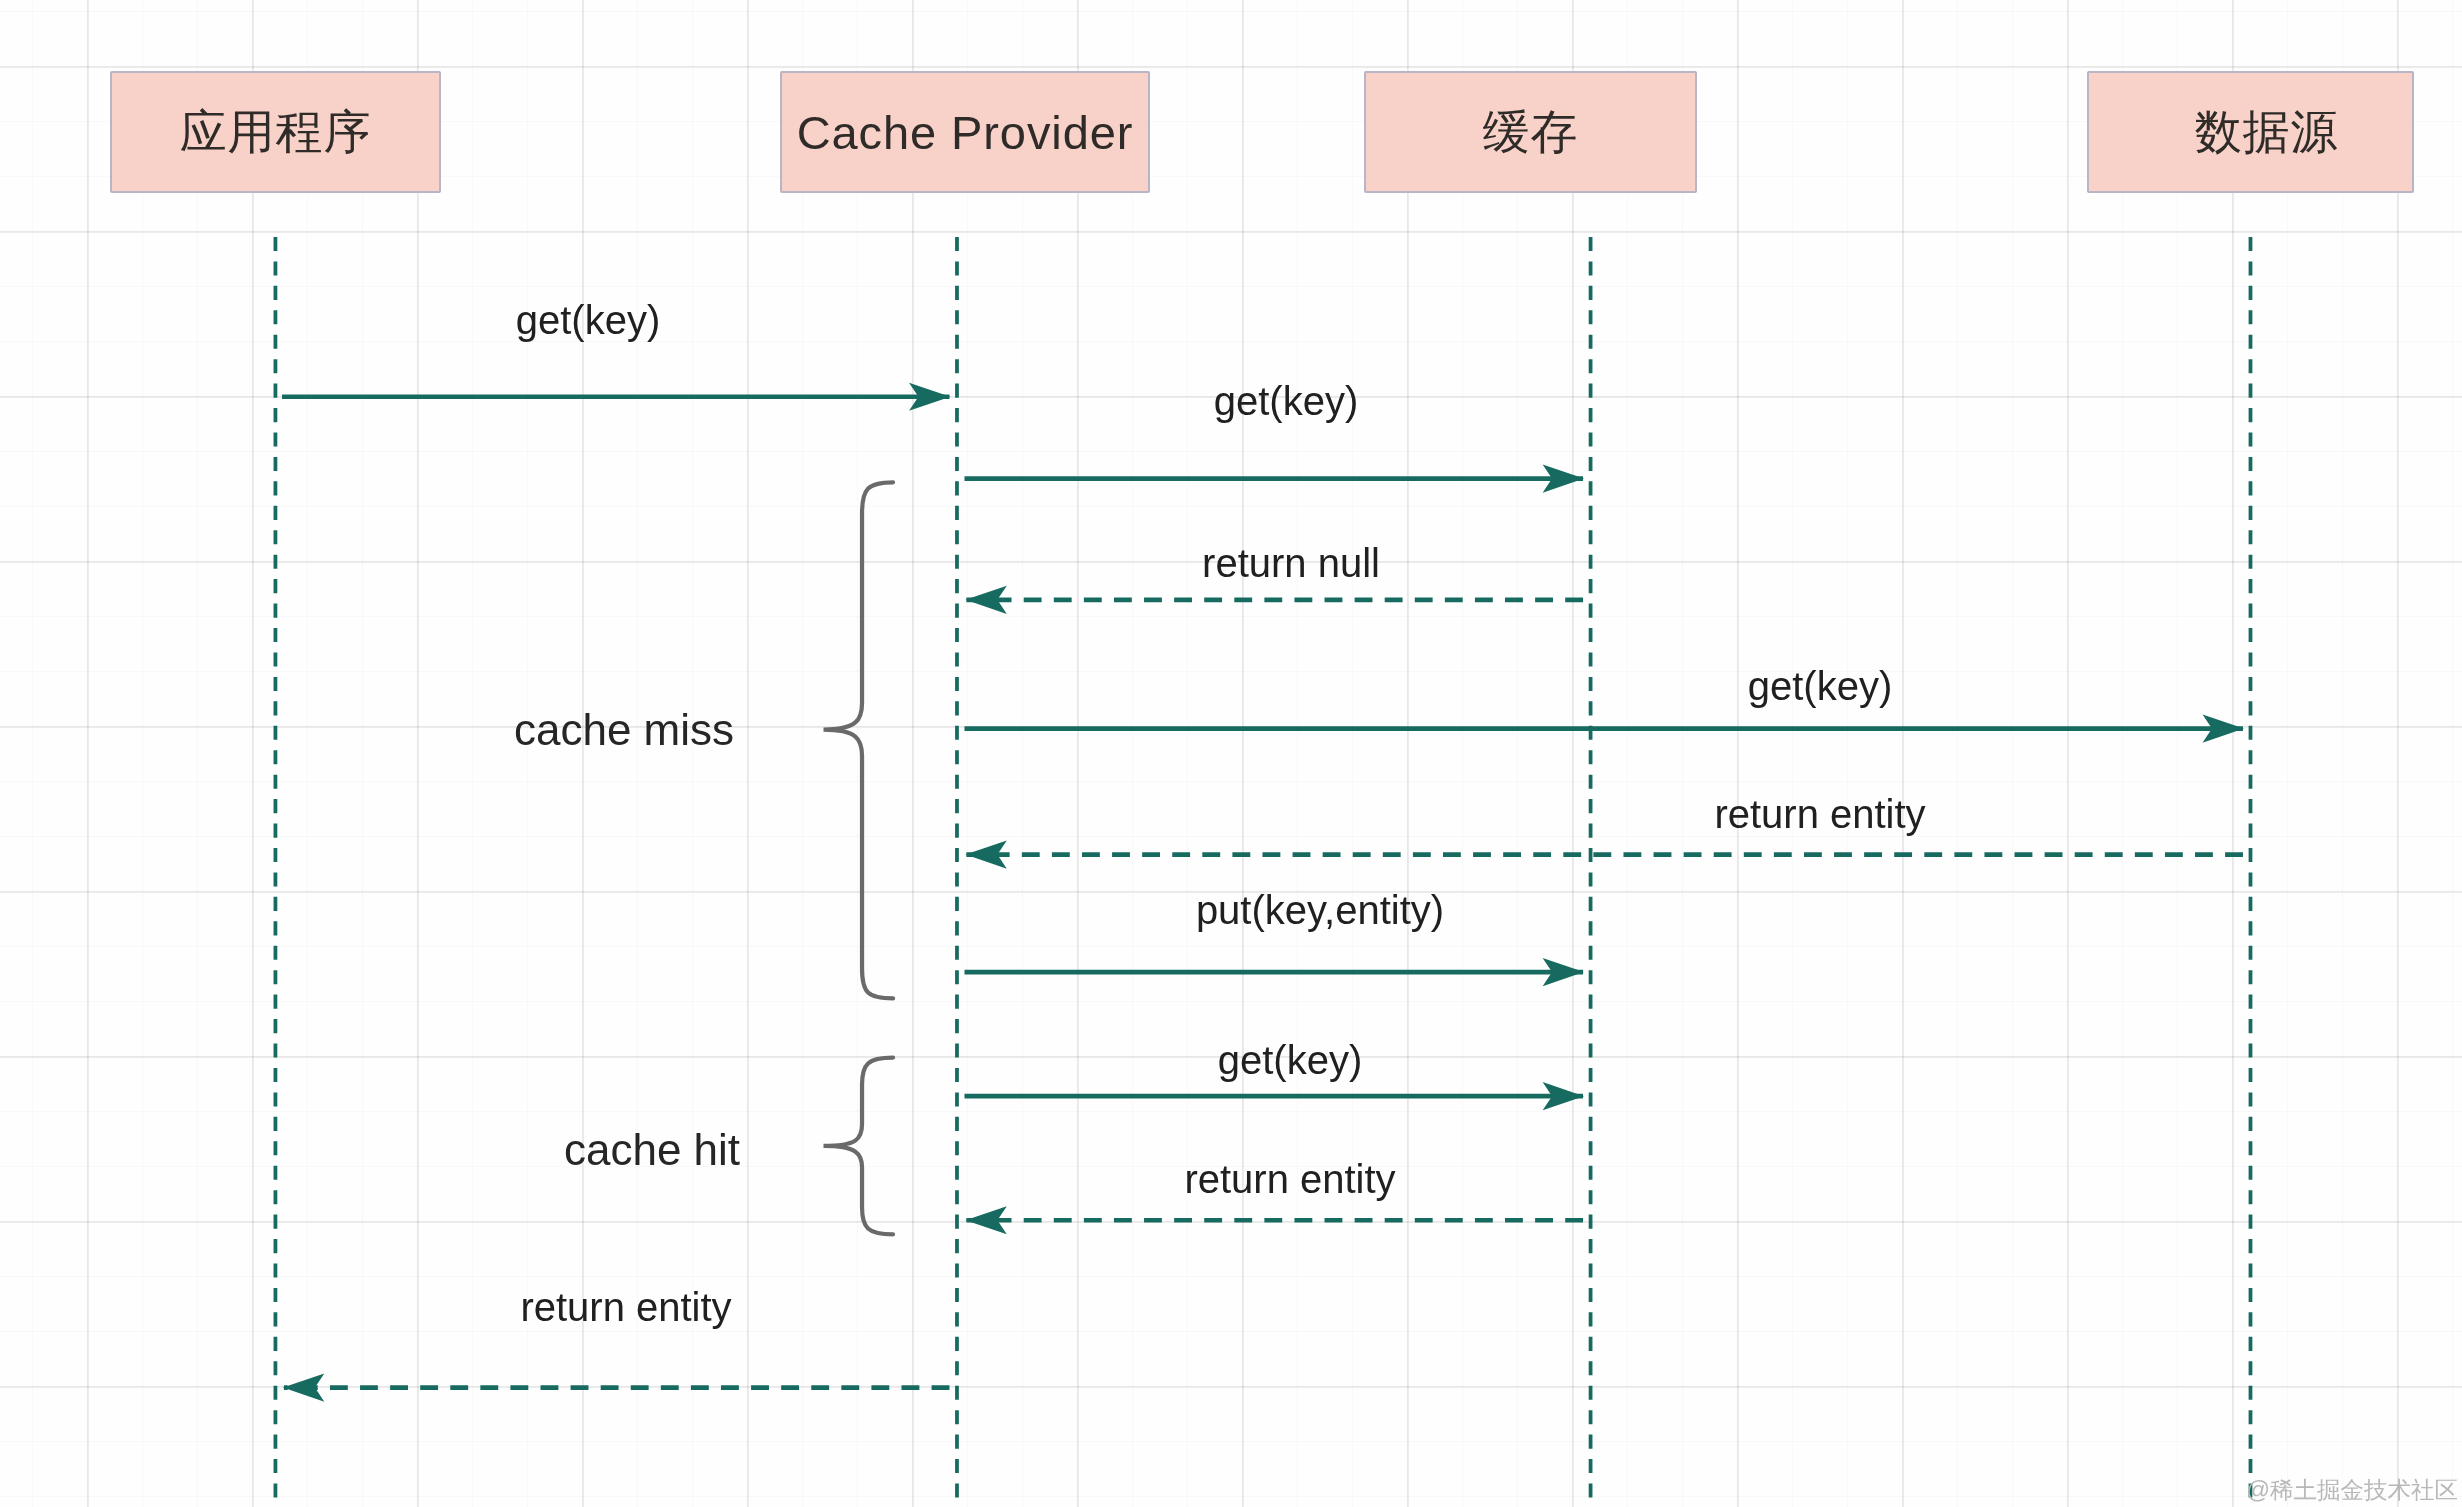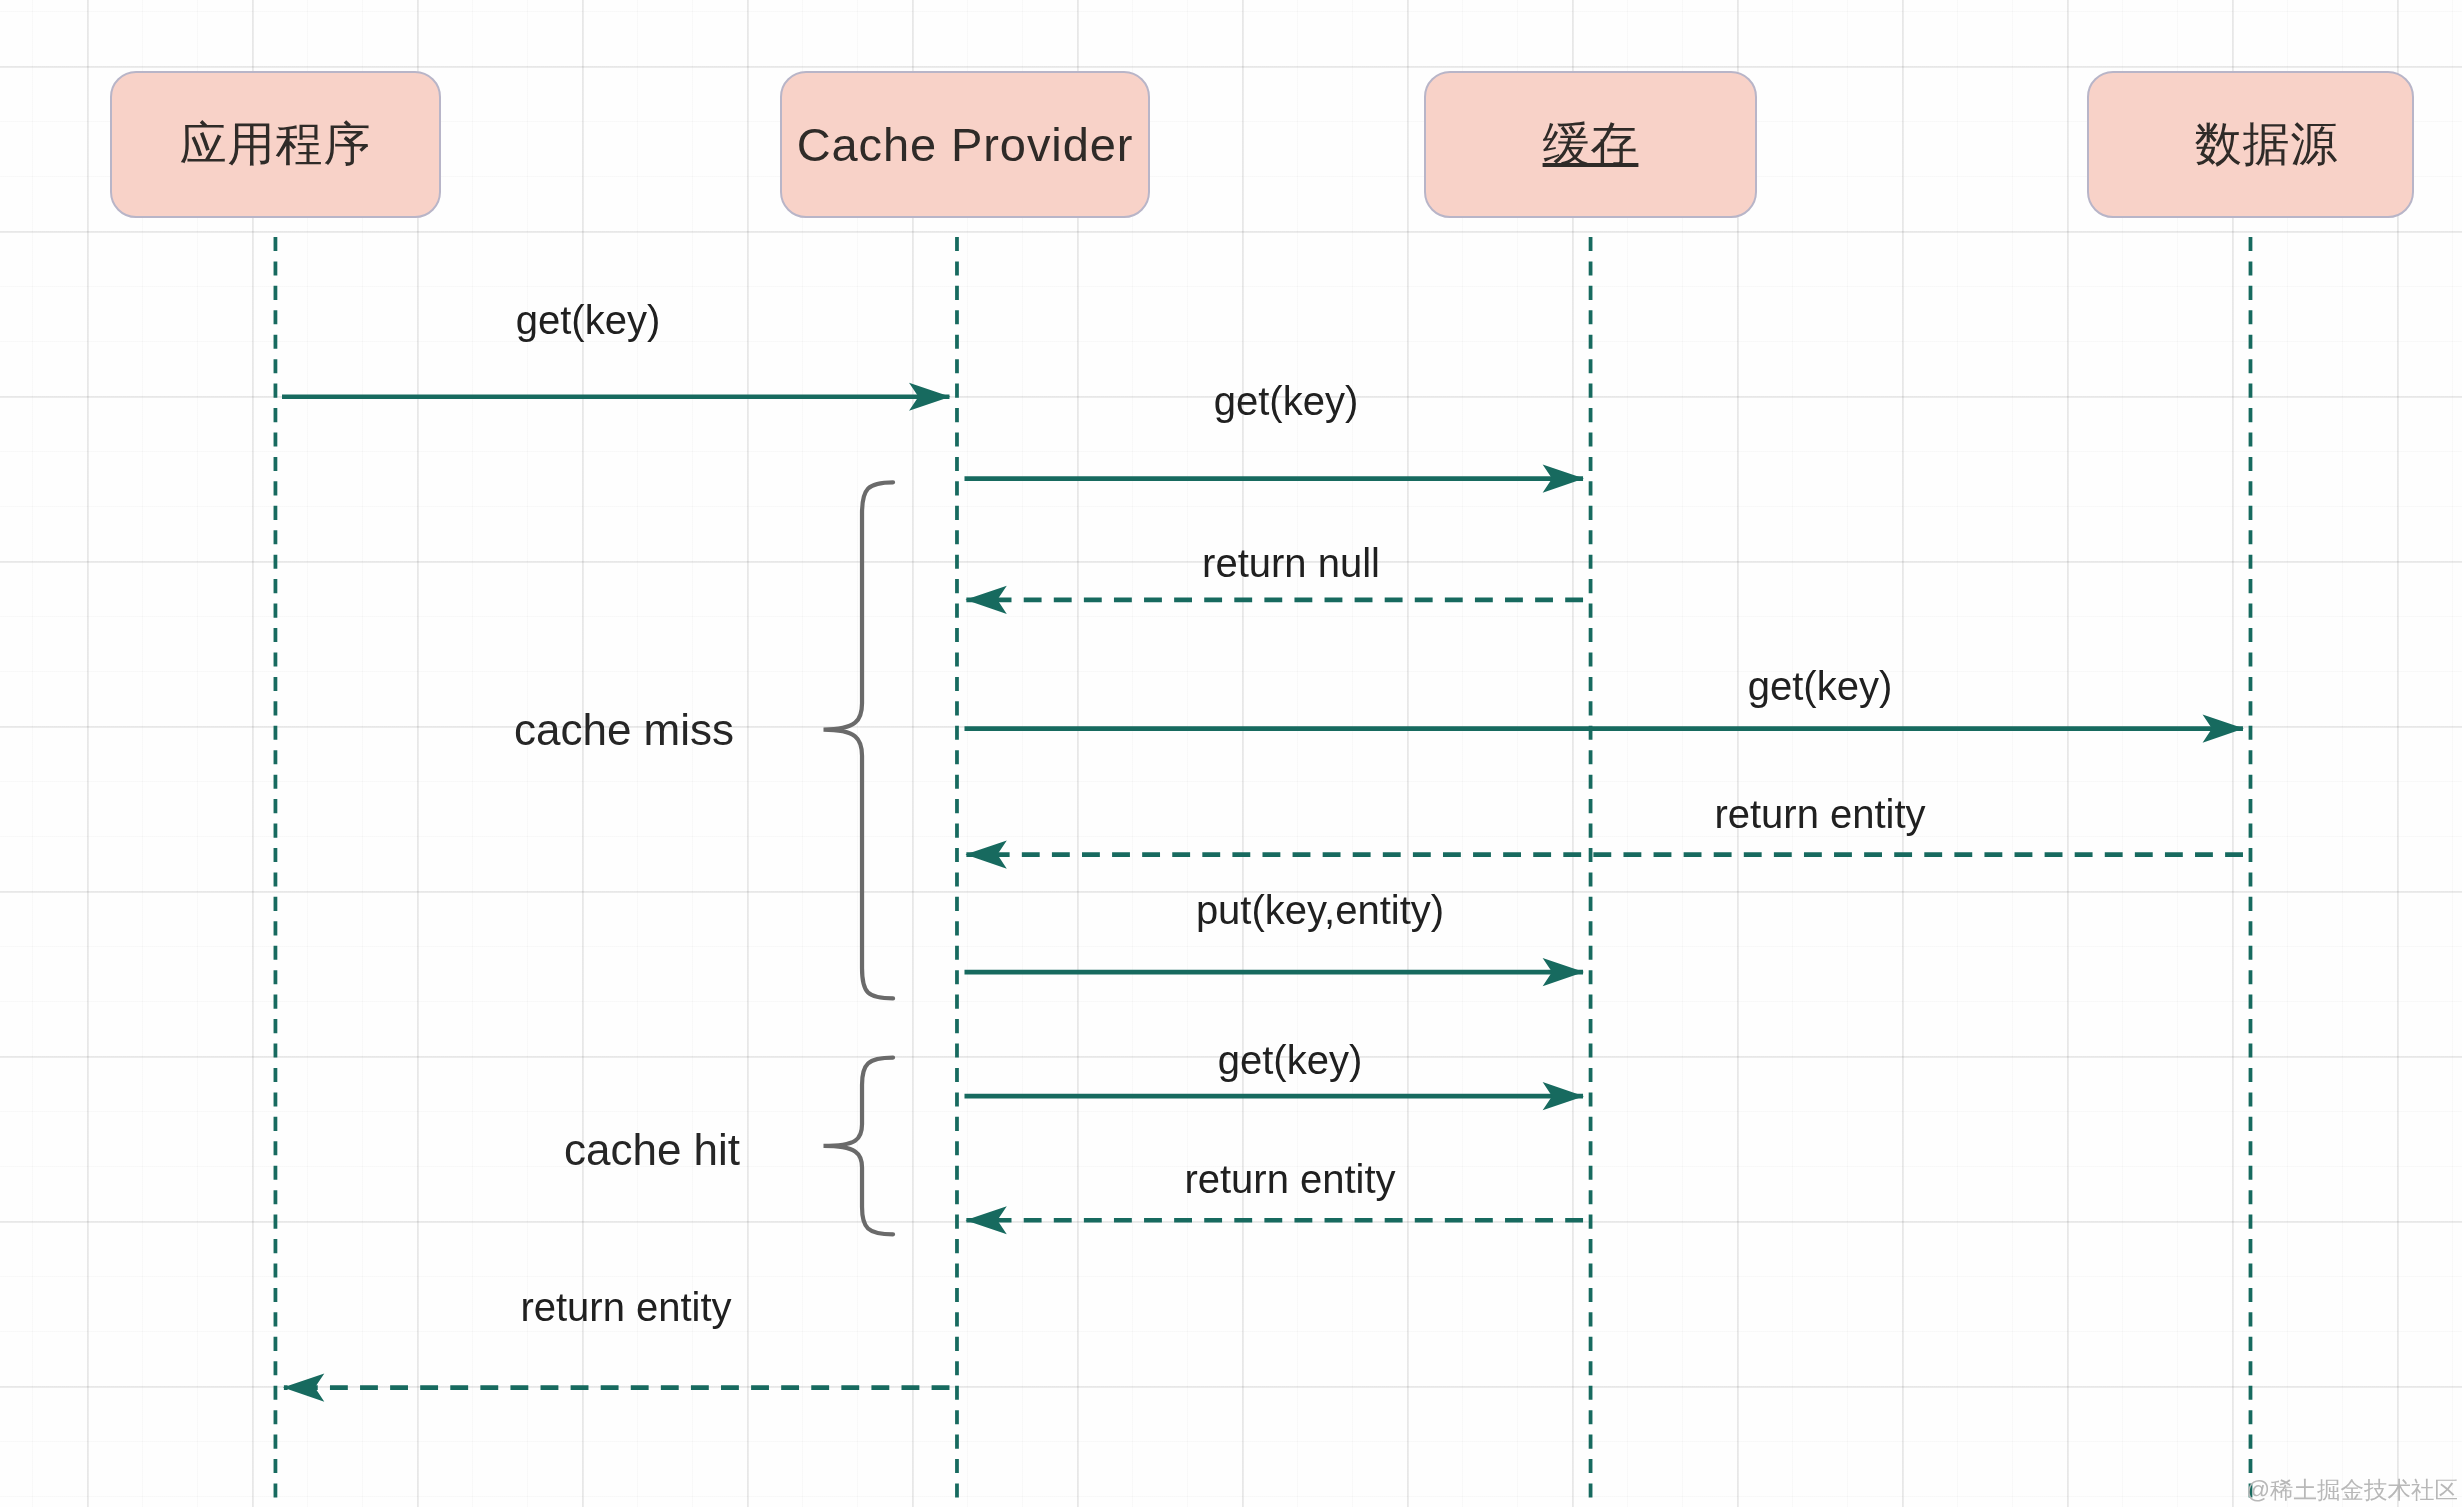--- a/index.html
+++ b/index.html
@@ -24,25 +24,25 @@
   }
   #diagram-svg {
     position: absolute;
     left: 0; top: 0;
     width: 2462px;
     height: 1507px;
   }
   .actor-box {
     position: absolute;
     top: 71px;
-    height: 147px;
+    height: 122px;
     box-sizing: border-box;
     background: #f8d2c8;
     border: 2.8px solid #b8b5c8;
-    border-radius: 26px;
+    border-radius: 2px;
     display: flex;
     align-items: center;
     justify-content: center;
     font-size: 47px;
     color: #2f2b28;
     letter-spacing: 0.9px;
   }
   .msg-label {
     position: absolute;
     transform: translate(-50%, -50%);
@@ -95,21 +95,21 @@
     <path d="M950,513 C923,513 917,520 917,546 L917,748 C917,766 911,776 876,776 C911,776 917,786 917,804 L917,1030 C917,1056 923,1062 950,1062" fill="none" stroke="#6a6a6a" stroke-width="4.5" stroke-linecap="round"></path>
     <path d="M950,1125 C923,1125 917,1132 917,1154 L917,1196 C917,1212 911,1219 876,1219 C911,1219 917,1227 917,1242 L917,1284 C917,1306 923,1313 950,1313" fill="none" stroke="#6a6a6a" stroke-width="4.5" stroke-linecap="round"></path>
   </svg>
 
   <div class="actor-box" style="left:110px; width:331px;">
     <span>应用程序</span>
   </div>
   <div class="actor-box" style="left:772px; width:370px;margin-left:8px;">
     <span>Cache Provider</span>
   </div>
-  <div class="actor-box" style="left:1424px; width:333px;text-decoration:underline;">
+  <div class="actor-box" style="left:1364px; width:333px;">
     <span>缓存</span>
   </div>
   <div class="actor-box" style="left:2087px; width:327px;padding-left:32px;">
     <span>数据源</span>
   </div>
 
   <div class="msg-label" style="left:588px;  top:320px;">get(key)</div>
   <div class="msg-label" style="left:1286px; top:401px;">get(key)</div>
   <div class="msg-label" style="left:1291px; top:563px;">return null</div>
   <div class="msg-label" style="left:1820px; top:686px;">get(key)</div>

